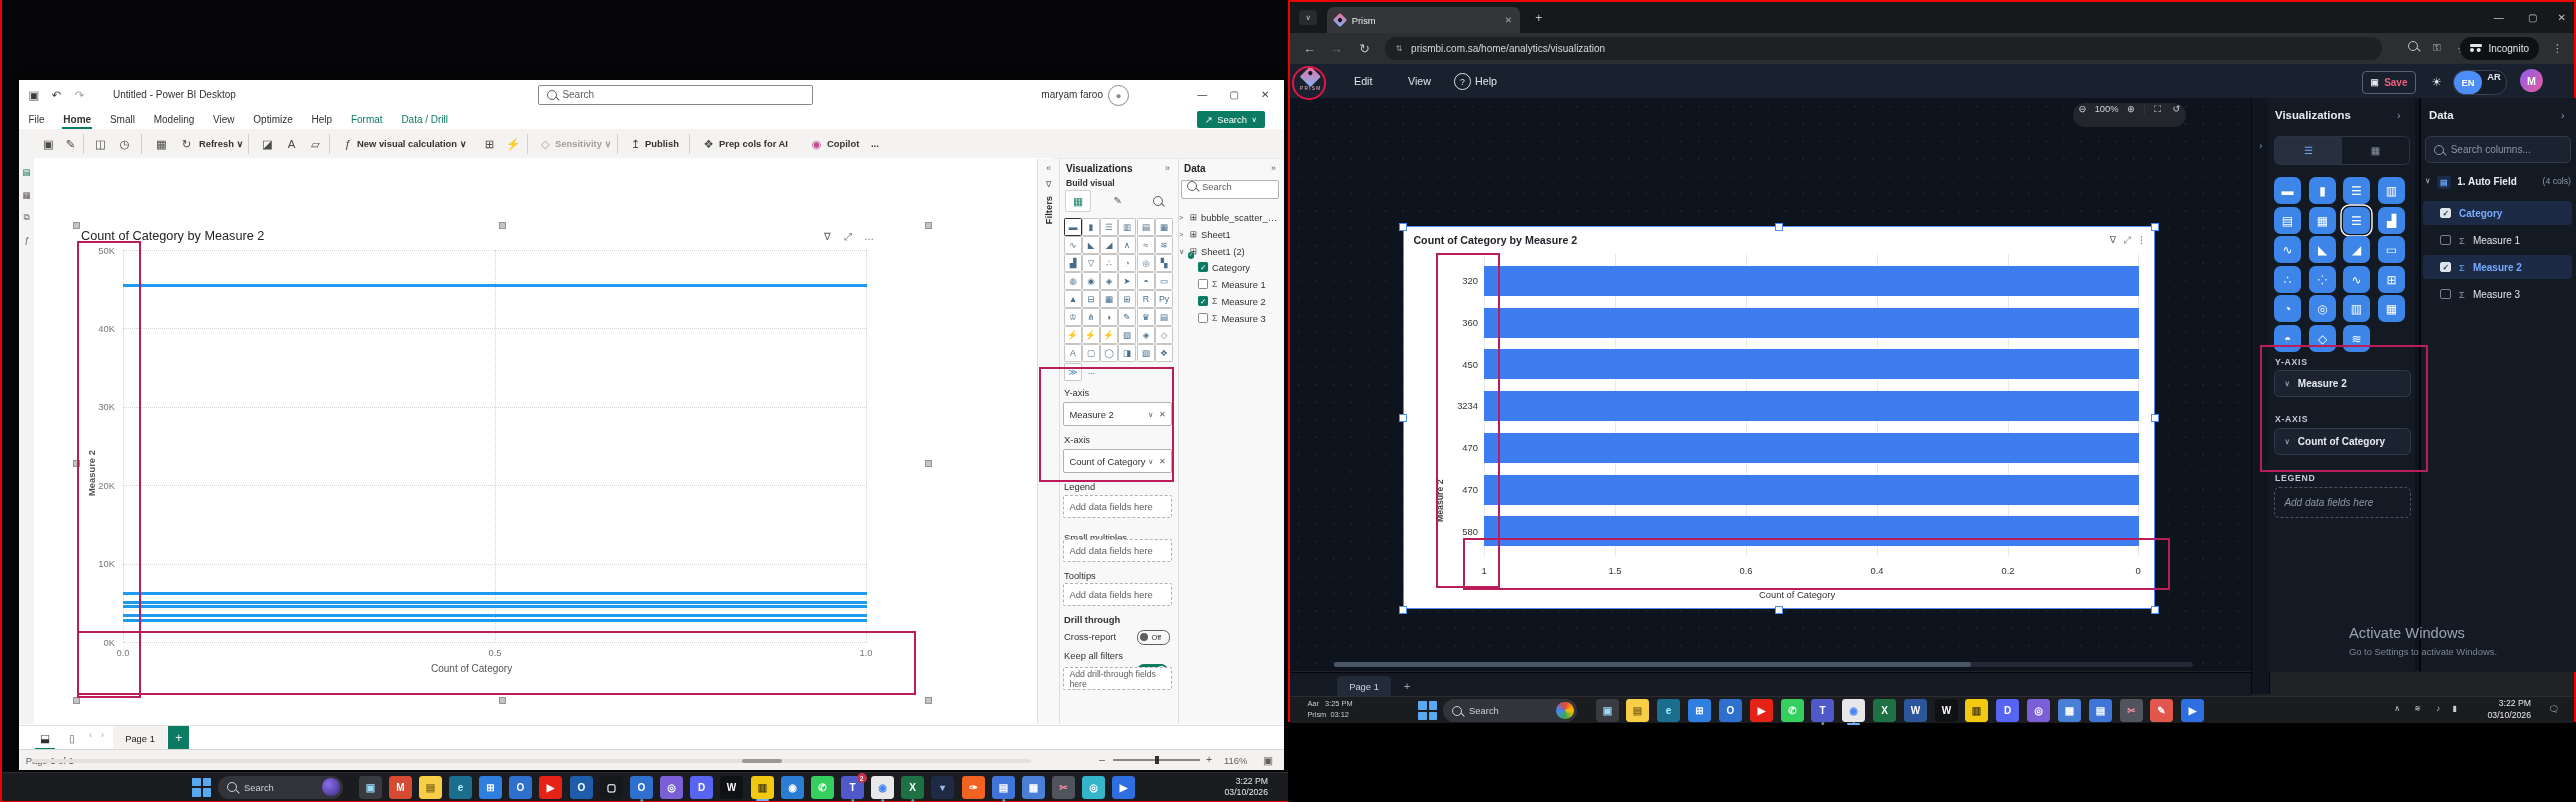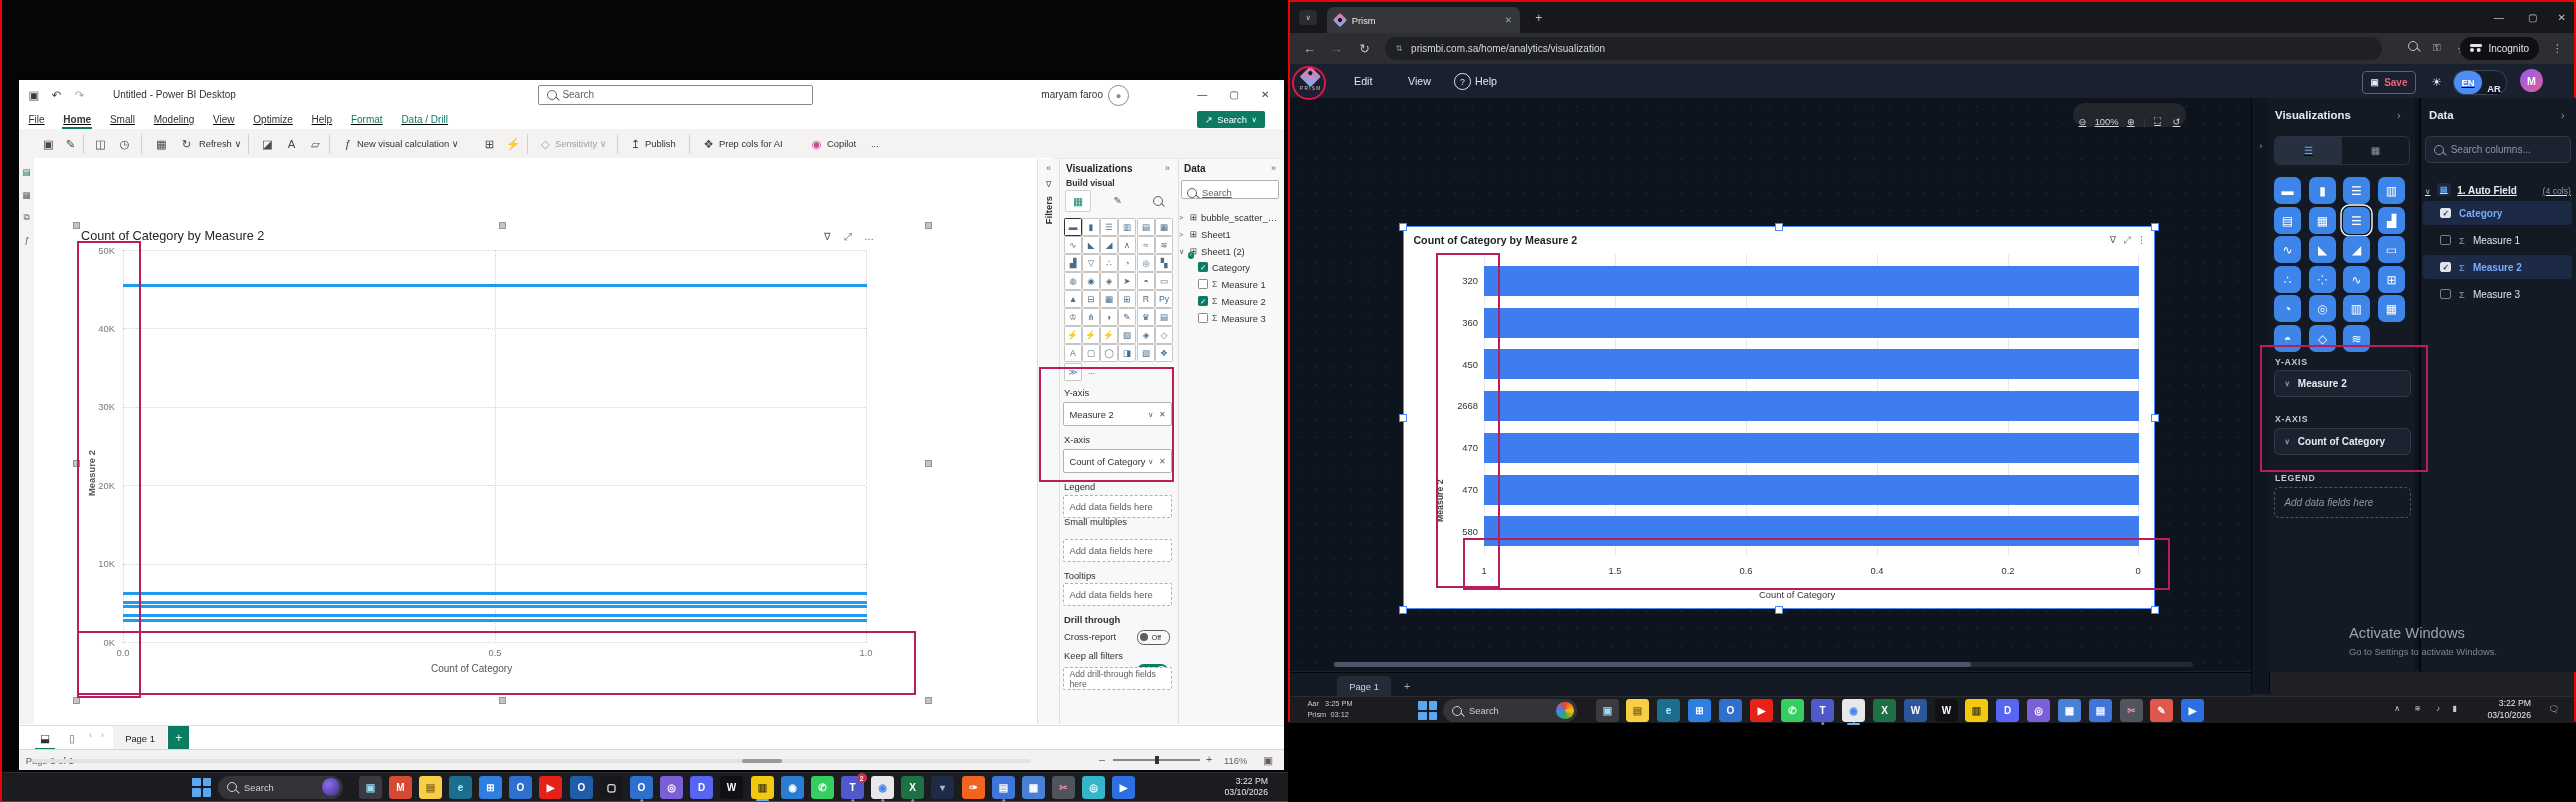--- a/index.html
+++ b/index.html
@@ -1,18 +1,18 @@
 <!DOCTYPE html>
 <html style="font-size:10.7px"><head>
 <meta charset="utf-8">
 <style>
   html,body{margin:0;padding:0;width:2576px;height:803px;background:#000;overflow:hidden;
     font-family:"Liberation Sans",sans-serif;-webkit-font-smoothing:antialiased;}
   .abs{position:absolute;}
-  .flex{display:flex;align-items:flex-end;text-decoration:underline;}
+  .flex{display:flex;align-items:flex-start;}
   .ctr{display:flex;align-items:center;justify-content:center;}
   #root{position:relative;width:2576px;height:803px;background:#000;}
 
   
   #screenL{position:absolute;left:0;top:0;width:1288px;height:803px;background:#060608;
     border-left:2.7px solid #ec0405;border-bottom:2.7px solid #ec0405;box-sizing:border-box;}
   #pbiWin{position:absolute;left:17px;top:80px;width:1265px;height:689px;background:#fff;
     box-shadow:0 0 9.4px rgba(0,0,0,.6);}
   .pbi-titlebar{position:absolute;left:0;top:0;width:100%;height:30px;background:#fff;}
   .tb-ico{color:#3b3a39;font-size:11.4px;width:19px;height:19px;}
@@ -21,21 +21,21 @@
   .winbtn{width:29.5px;height:21.4px;color:#444;font-size:10px;}
   .pbi-menubar{position:absolute;left:0;top:30px;width:100%;height:19px;background:#fff;border-bottom:0.7px solid #e8e6e4;}
   .menu-item{padding:0 9.4px;font-size:10px;color:#323130;height:19px;display:flex;align-items:center;position:relative;}
   .menu-item.active{font-weight:bold;}
   .menu-item.active::after{content:"";position:absolute;left:8px;right:8px;bottom:0;height:2px;background:#0c7b64;}
   .menu-item.green{color:#0c7b64;}
   .share-btn{position:absolute;right:19px;top:31px;height:17.4px;background:#0c7b64;color:#fff;border-radius:2px;
     font-size:9.4px;padding:0 8px;display:flex;align-items:center;gap:4.7px;}
   .pbi-ribbon{position:absolute;left:0;top:49px;width:100%;height:29px;background:#f4f3f2;border-bottom:0.7px solid #e1dfdd;}
   .rb-ico{position:absolute;top:5.4px;width:19px;height:19px;color:#4a4a48;font-size:11.4px;}
-  .rb-lbl{position:absolute;top:8.7px;font-size:9.4px;color:#323130;white-space:nowrap;}
+  .rb-lbl{position:absolute;top:8.7px;font-size:9.4px;color:#323130;white-space:nowrap;font-weight:bold;}
   .rb-sep{position:absolute;top:4.7px;width:0.7px;height:20px;background:#d2d0ce;}
   .rb-dis{color:#a19f9d !important;}
   .pbi-body{position:absolute;left:0;top:78px;width:100%;height:566px;background:#eaeaea;}
   .viewrail{position:absolute;left:0;top:78px;width:15.4px;height:566px;background:#f4f3f2;border-right:0.7px solid #e1dfdd;}
   .vr-ico{width:15.4px;height:17.4px;color:#605e5c;font-size:8.7px;margin-top:5.4px;}
   .pbi-canvas{position:absolute;left:15.4px;top:78px;width:1019px;height:566px;background:#fff;}
 
   
   #pbiVisual{position:absolute;left:74px;top:225px;width:852px;height:474px;background:#fff;}
   .handle{position:absolute;width:5.4px;height:5.4px;background:#c6c4c2;border:0.7px solid #979593;}
@@ -364,21 +364,21 @@
     <span class="well-lbl" style="left:1062px;top:434px">X-axis</span>
     <div class="well-box" style="top:449px">
       <span style="flex:1">Count of Category</span>
       <span style="color:#605e5c;font-size:7.4px;margin-right:5.4px">∨</span>
       <span style="color:#605e5c;font-size:8px">✕</span>
     </div>
     <span class="well-lbl" style="left:1062px;top:481px">Legend</span>
     <div class="well-dash" style="top:495px">
         <span>Add data fields here</span>
       </div>
-    <span class="well-lbl" style="left:1062px;top:516px">Small multiples</span>
+    <span class="well-lbl" style="left:1062px;top:532px">Small multiples</span>
     <div class="well-dash" style="top:539px">
         <span>Add data fields here</span>
       </div>
     <span class="well-lbl" style="left:1062px;top:570px">Tooltips</span>
     <div class="well-dash" style="top:583px">
         <span>Add data fields here</span>
       </div>
     <span class="well-lbl" style="left:1062px;top:614px;font-weight:bold">Drill through</span>
     <span class="well-lbl" style="left:1062px;top:631px">Cross-report</span>
     <div class="abs tgl-off" style="left:1135px;top:630px">
@@ -597,21 +597,21 @@
             <div class="pxlab" style="left: 604px; top: 338px;">0.2</div>
             <div class="pgridV" style="left: 734px; height: 302px;"></div>
             <div class="pxlab" style="left: 734px; top: 338px;">0</div>
             <div class="pbar" style="left: 80px; top: 39px; width: 655px; height: 30px; background: rgb(62, 125, 240);"></div>
             <div class="pylab" style="left: 27px; top: 48px;">320</div>
             <div class="pbar" style="left: 80px; top: 81px; width: 655px; height: 30px; background: rgb(62, 125, 240);"></div>
             <div class="pylab" style="left: 27px; top: 90px;">360</div>
             <div class="pbar" style="left: 80px; top: 122px; width: 655px; height: 30px; background: rgb(62, 125, 240);"></div>
             <div class="pylab" style="left: 27px; top: 132px;">450</div>
             <div class="pbar" style="left: 80px; top: 164px; width: 655px; height: 30px; background: rgb(62, 125, 240);"></div>
-            <div class="pylab" style="left: 27px; top: 173px;">2668</div>
+            <div class="pylab" style="left: 27px; top: 173px;">3234</div>
             <div class="pbar" style="left: 80px; top: 206px; width: 655px; height: 30px; background: rgb(62, 125, 240);"></div>
             <div class="pylab" style="left: 27px; top: 215px;">470</div>
             <div class="pbar" style="left: 80px; top: 248px; width: 655px; height: 30px; background: rgb(62, 125, 240);"></div>
             <div class="pylab" style="left: 27px; top: 257px;">470</div>
             <div class="pbar" style="left: 80px; top: 289px; width: 655px; height: 30px; background: rgb(62, 125, 240);"></div>
             <div class="pylab" style="left: 27px; top: 299px;">580</div>
           </div>
         <div class="abs" style="left:31px;top:295px;transform:rotate(-90deg);transform-origin:left top;width:60px;font-size:8.7px;font-weight:bold;color:#444">Measure 2</div>
         <div class="abs" style="left:355px;top:362px;font-size:9.4px;color:#333">Count of Category</div>
       </div>

